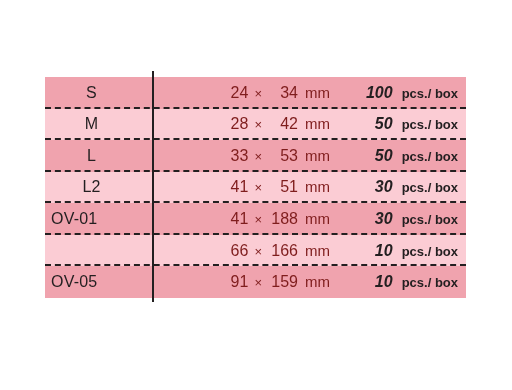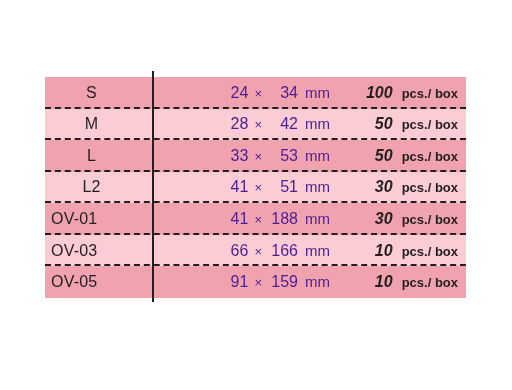--- a/index.html
+++ b/index.html
@@ -68,21 +68,21 @@
     text-align: left;
     padding-left: 6px;
   }
 
   .cell-size {
     flex: 1 1 auto;
     display: flex;
     align-items: baseline;
     justify-content: flex-end;
     padding-right: 10px;
-    color: #4c1d95;
+    color: #7f1d1d;
     font-size: 16px;
     white-space: nowrap;
   }
   .size-w, .size-h {
     display: inline-block;
     min-width: 30px;
     text-align: right;
   }
   .size-x {
     display: inline-block;
@@ -192,21 +192,20 @@
       <span class="size-unit">mm</span>
     </div>
     <div class="cell-qty">
       <span class="qty-num">30</span>
       <span class="qty-unit">pcs./ box</span>
     </div>
     <div class="row-sep"></div>
   </div>
 
   <div class="table-row band-light">
-    <div class="cell-label align-left">OV-03</div>
     <div class="cell-size">
       <span class="size-w">66</span>
       <span class="size-x">×</span>
       <span class="size-h">166</span>
       <span class="size-unit">mm</span>
     </div>
     <div class="cell-qty">
       <span class="qty-num">10</span>
       <span class="qty-unit">pcs./ box</span>
     </div>

